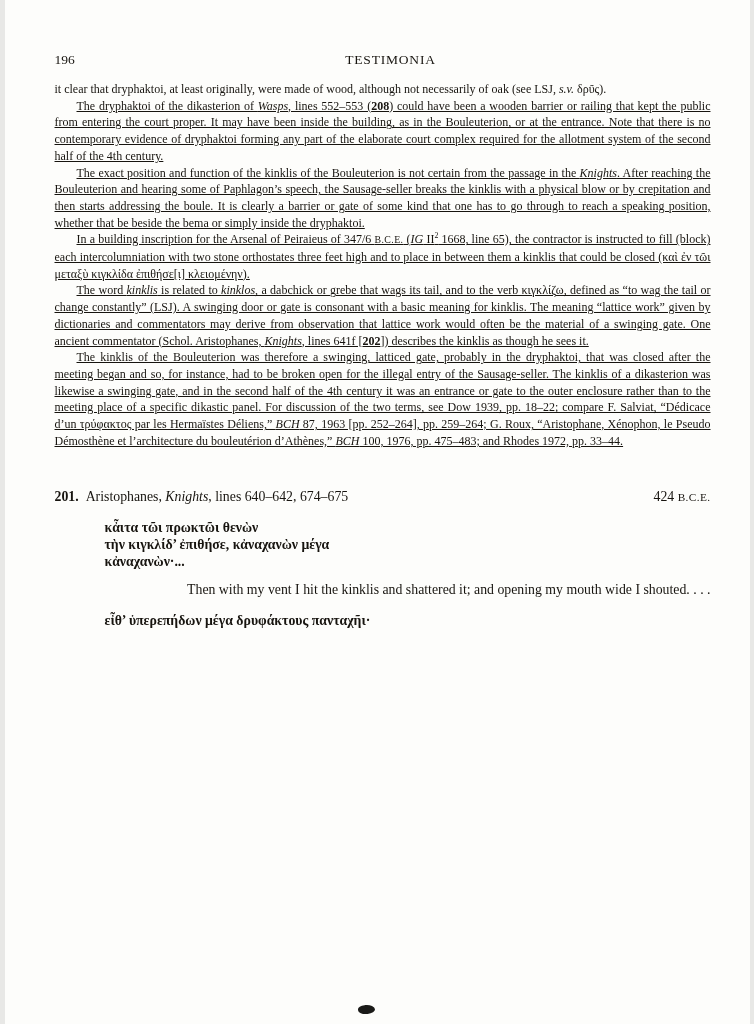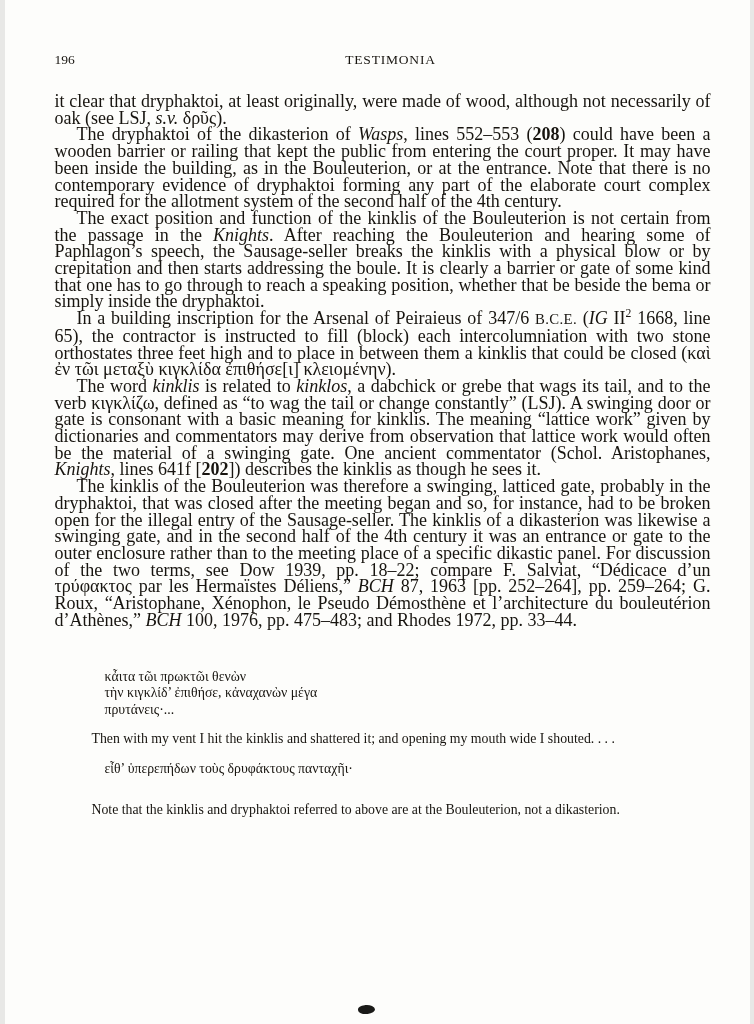--- a/index.html
+++ b/index.html
@@ -11,37 +11,37 @@
     font-family: "Liberation Serif", "DejaVu Serif", serif;
     color: #17140f;
     overflow: hidden;
   }
   .content { position: absolute; left: 50px; top: 0; width: 656px; }
 
   .pagehead { margin-top: 52px; position: relative; height: 17px; font-size: 13.5px; }
   .pagenum { position: absolute; left: 0; top: 0; }
   .runhead { position: absolute; left: 16px; right: 0; text-align: center; letter-spacing: 0.8px; font-weight: bold; font-weight: normal; }
 
-  .bodytext { margin-top: 24px; font-size: 18px; line-height: 16.7px; text-align: justify; }
+  .bodytext { margin-top: 12px; font-size: 12px; line-height: 16.7px; text-align: justify; }
   p.para { margin: 0; padding: 0; }
-  p.para.indent { text-indent: 22px; }
+  p.para.indent { text-indent: 22px; text-decoration: underline; }
 
   .i { font-style: italic; }
   .b { font-weight: bold; }
   .sup { vertical-align: super; font-size: 0.65em; line-height: 0; }
   .sc { font-size: 0.82em; letter-spacing: 0.4px; }
 
   .entry { margin-top: 40px; font-size: 13.8px; line-height: 16.7px; }
   .entryhead { display: flex; align-items: baseline; }
   .entrynum { font-weight: bold; margin-right: 7px; }
   .entrydate { margin-left: auto; }
   .attribution { margin-left: 25px; margin-top: 3px; }
-  .greek { margin-left: 50px; margin-top: 14px; }
+  .greek { margin-left: 50px; margin-top: 14px; font-weight: bold; }
   .greekline { white-space: pre; }
-  .translation { margin-left: 37px; margin-top: 12px; }
+  .translation { margin-left: 18px; margin-top: 12px; text-align: right; }
   .note { margin-top: 24px; }
 
   .artifact {
     position: absolute; left: 353px; top: 1005px;
     width: 17px; height: 9px;
     background: #1a1a18;
     border-radius: 45% 60% 50% 55%;
     transform: rotate(-5deg);
   }
 </style>
@@ -59,34 +59,38 @@
     <div class="bodytext">
       <p class="para"><span>it clear that dryphaktoi, at least originally, were made of wood, although not necessarily of oak (see LSJ, </span><span class="i">s.v.</span><span> δρῦς).</span></p>
       <p class="para indent"><span>The dryphaktoi of the dikasterion of </span><span class="i">Wasps</span><span>, lines 552–553 (</span><span class="b">208</span><span>) could have been a wooden barrier or railing that kept the public from entering the court proper. It may have been inside the building, as in the Bouleuterion, or at the entrance. Note that there is no contemporary evidence of dryphaktoi forming any part of the elaborate court complex required for the allotment system of the second half of the 4th century.</span></p>
       <p class="para indent"><span>The exact position and function of the kinklis of the Bouleuterion is not certain from the passage in the </span><span class="i">Knights</span><span>. After reaching the Bouleuterion and hearing some of Paphlagon’s speech, the Sausage-seller breaks the kinklis with a physical blow or by crepitation and then starts addressing the boule. It is clearly a barrier or gate of some kind that one has to go through to reach a speaking position, whether that be beside the bema or simply inside the dryphaktoi.</span></p>
       <p class="para indent"><span>In a building inscription for the Arsenal of Peiraieus of 347/6 </span><span class="sc">B.C.E.</span><span> (</span><span class="i">IG</span><span> II</span><span class="sup">2</span><span> 1668, line 65), the contractor is instructed to fill (block) each intercolumniation with two stone orthostates three feet high and to place in between them a kinklis that could be closed (καὶ ἐν τῶι μεταξὺ κιγκλίδα ἐπιθήσε[ι] κλειομένην).</span></p>
       <p class="para indent"><span>The word </span><span class="i">kinklis</span><span> is related to </span><span class="i">kinklos</span><span>, a dabchick or grebe that wags its tail, and to the verb κιγκλίζω, defined as “to wag the tail or change constantly” (LSJ). A swinging door or gate is consonant with a basic meaning for kinklis. The meaning “lattice work” given by dictionaries and commentators may derive from observation that lattice work would often be the material of a swinging gate. One ancient commentator (Schol. Aristophanes, </span><span class="i">Knights</span><span>, lines 641f [</span><span class="b">202</span><span>]) describes the kinklis as though he sees it.</span></p>
       <p class="para indent"><span>The kinklis of the Bouleuterion was therefore a swinging, latticed gate, probably in the dryphaktoi, that was closed after the meeting began and so, for instance, had to be broken open for the illegal entry of the Sausage-seller. The kinklis of a dikasterion was likewise a swinging gate, and in the second half of the 4th century it was an entrance or gate to the outer enclosure rather than to the meeting place of a specific dikastic panel. For discussion of the two terms, see Dow 1939, pp. 18–22; compare F. Salviat, “Dédicace d’un τρύφακτος par les Hermaïstes Déliens,” </span><span class="i">BCH</span><span> 87, 1963 [pp. 252–264], pp. 259–264; G. Roux, “Aristophane, Xénophon, le Pseudo Démosthène et l’architecture du bouleutérion d’Athènes,” </span><span class="i">BCH</span><span> 100, 1976, pp. 475–483; and Rhodes 1972, pp. 33–44.</span></p>
     </div>
 
     <div class="entry">
+      <div class="entryhead">
+        <span class="entrynum">201.</span>
+        <span class="entrytitle"><span>Aristophanes, </span><span class="i">Knights</span><span>, lines 640–642, 674–675</span></span>
+        <span class="entrydate"><span>424 </span><span class="sc">B.C.E.</span></span>
+      </div>
 
 
       <div class="greek">
         <div class="greekline">κἆιτα τῶι πρωκτῶι θενὼν</div>
         <div class="greekline">τὴν κιγκλίδ’ ἐπιθήσε, κἀναχανὼν μέγα</div>
-        <div class="greekline">πρυτάνεις·...</div>
+        <div class="greekline">κἀναχανὼν·...</div>
       </div>
 
       <div class="translation">Then with my vent I hit the kinklis and shattered it; and opening my mouth wide I shouted. . . .</div>
 
       <div class="greek">
-        <div class="greekline">εἶθ’ ὑπερεπήδων τοὺς δρυφάκτους πανταχῆι·</div>
+        <div class="greekline">εἶθ’ ὑπερεπήδων μέγα δρυφάκτους πανταχῆι·</div>
       </div>
 
 
-      <div class="translation note">Note that the kinklis and dryphaktoi referred to above are at the Bouleuterion, not a dikasterion.</div>
     </div>
 
   </div>
 
   <div class="artifact"></div>
 </div>
 
 </body></html>

